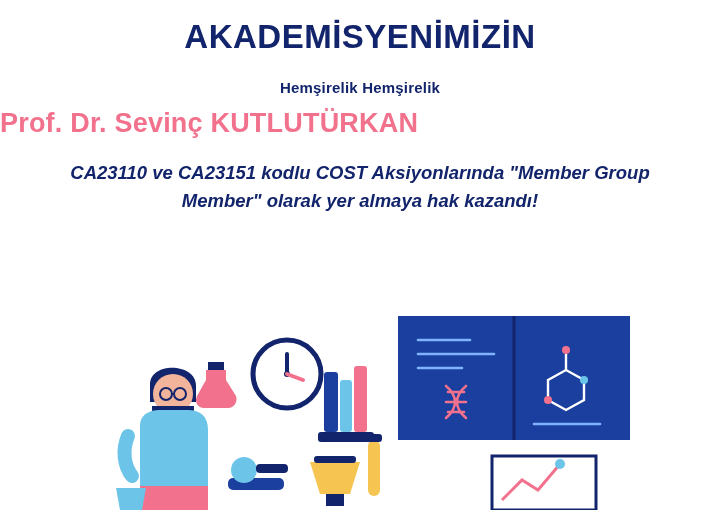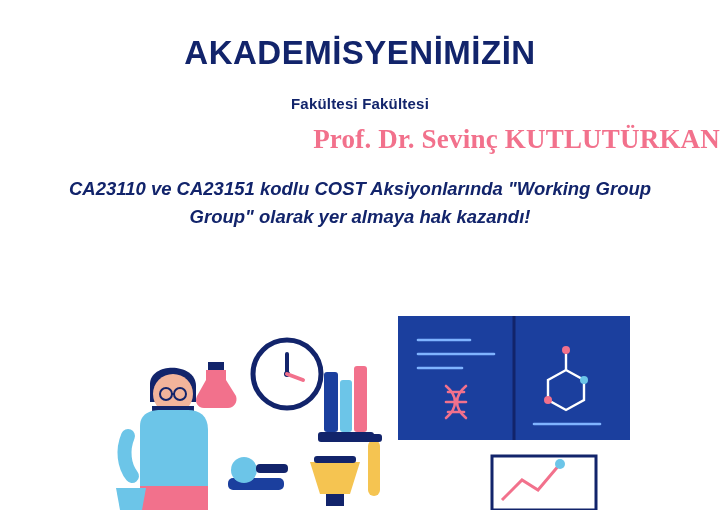--- a/index.html
+++ b/index.html
@@ -21,41 +21,39 @@
     overflow: hidden;
   }
   .headline {
     text-align: center;
     color: #12246b;
     font-weight: bold;
     font-size: 33px;
     letter-spacing: 0.5px;
     line-height: 1.18;
     padding-top: 18px;
-    margin-top: 16px;
   }
   .headline .l1, .headline .l2 {
     display: block;
   }
   .faculty {
     text-align: center;
     color: #12246b;
     font-weight: bold;
     font-size: 15px;
     margin-top: 22px;
     letter-spacing: 0.2px;
   }
   .person {
-    text-align: right;
+    text-align: left;
     color: #f2718c;
     font-weight: bold;
     font-size: 27px;
     margin-top: 12px;
     letter-spacing: 0.2px;
-    font-family: Liberation Serif, serif;
   }
   .detail {
     text-align: center;
     color: #12246b;
     font-weight: bold;
     font-style: italic;
     font-size: 18.5px;
     line-height: 1.5;
     margin-top: 20px;
     padding: 0 46px;
@@ -70,25 +68,25 @@
 </style>
 </head>
 <body>
 
 <div class="poster">
 
   <div class="headline">
     <span class="l1">AKADEMİSYENİMİZİN</span>
   </div>
 
-  <div class="faculty">Fakültesi Fakültesi</div>
+  <div class="faculty">Hemşirelik Hemşirelik</div>
 
   <div class="person">Prof. Dr. Sevinç KUTLUTÜRKAN</div>
 
-  <div class="detail">CA23110 ve CA23151 kodlu COST Aksiyonlarında "Working Group Group" olarak yer almaya hak kazandı!</div>
+  <div class="detail">CA23110 ve CA23151 kodlu COST Aksiyonlarında "Member Group Member" olarak yer almaya hak kazandı!</div>
 
   <svg class="art" viewBox="0 0 720 200">
 
     <g>
       <rect x="398" y="6" width="232" height="124" fill="#1b3f9e"></rect>
       <rect x="398" y="6" width="116" height="124" fill="#1b3f9e"></rect>
       <line x1="514" y1="6" x2="514" y2="130" stroke="#12246b" stroke-width="3"></line>
 
       <g stroke="#7fb3ff" stroke-width="2.6" stroke-linecap="round">
         <line x1="418" y1="30" x2="470" y2="30"></line>

